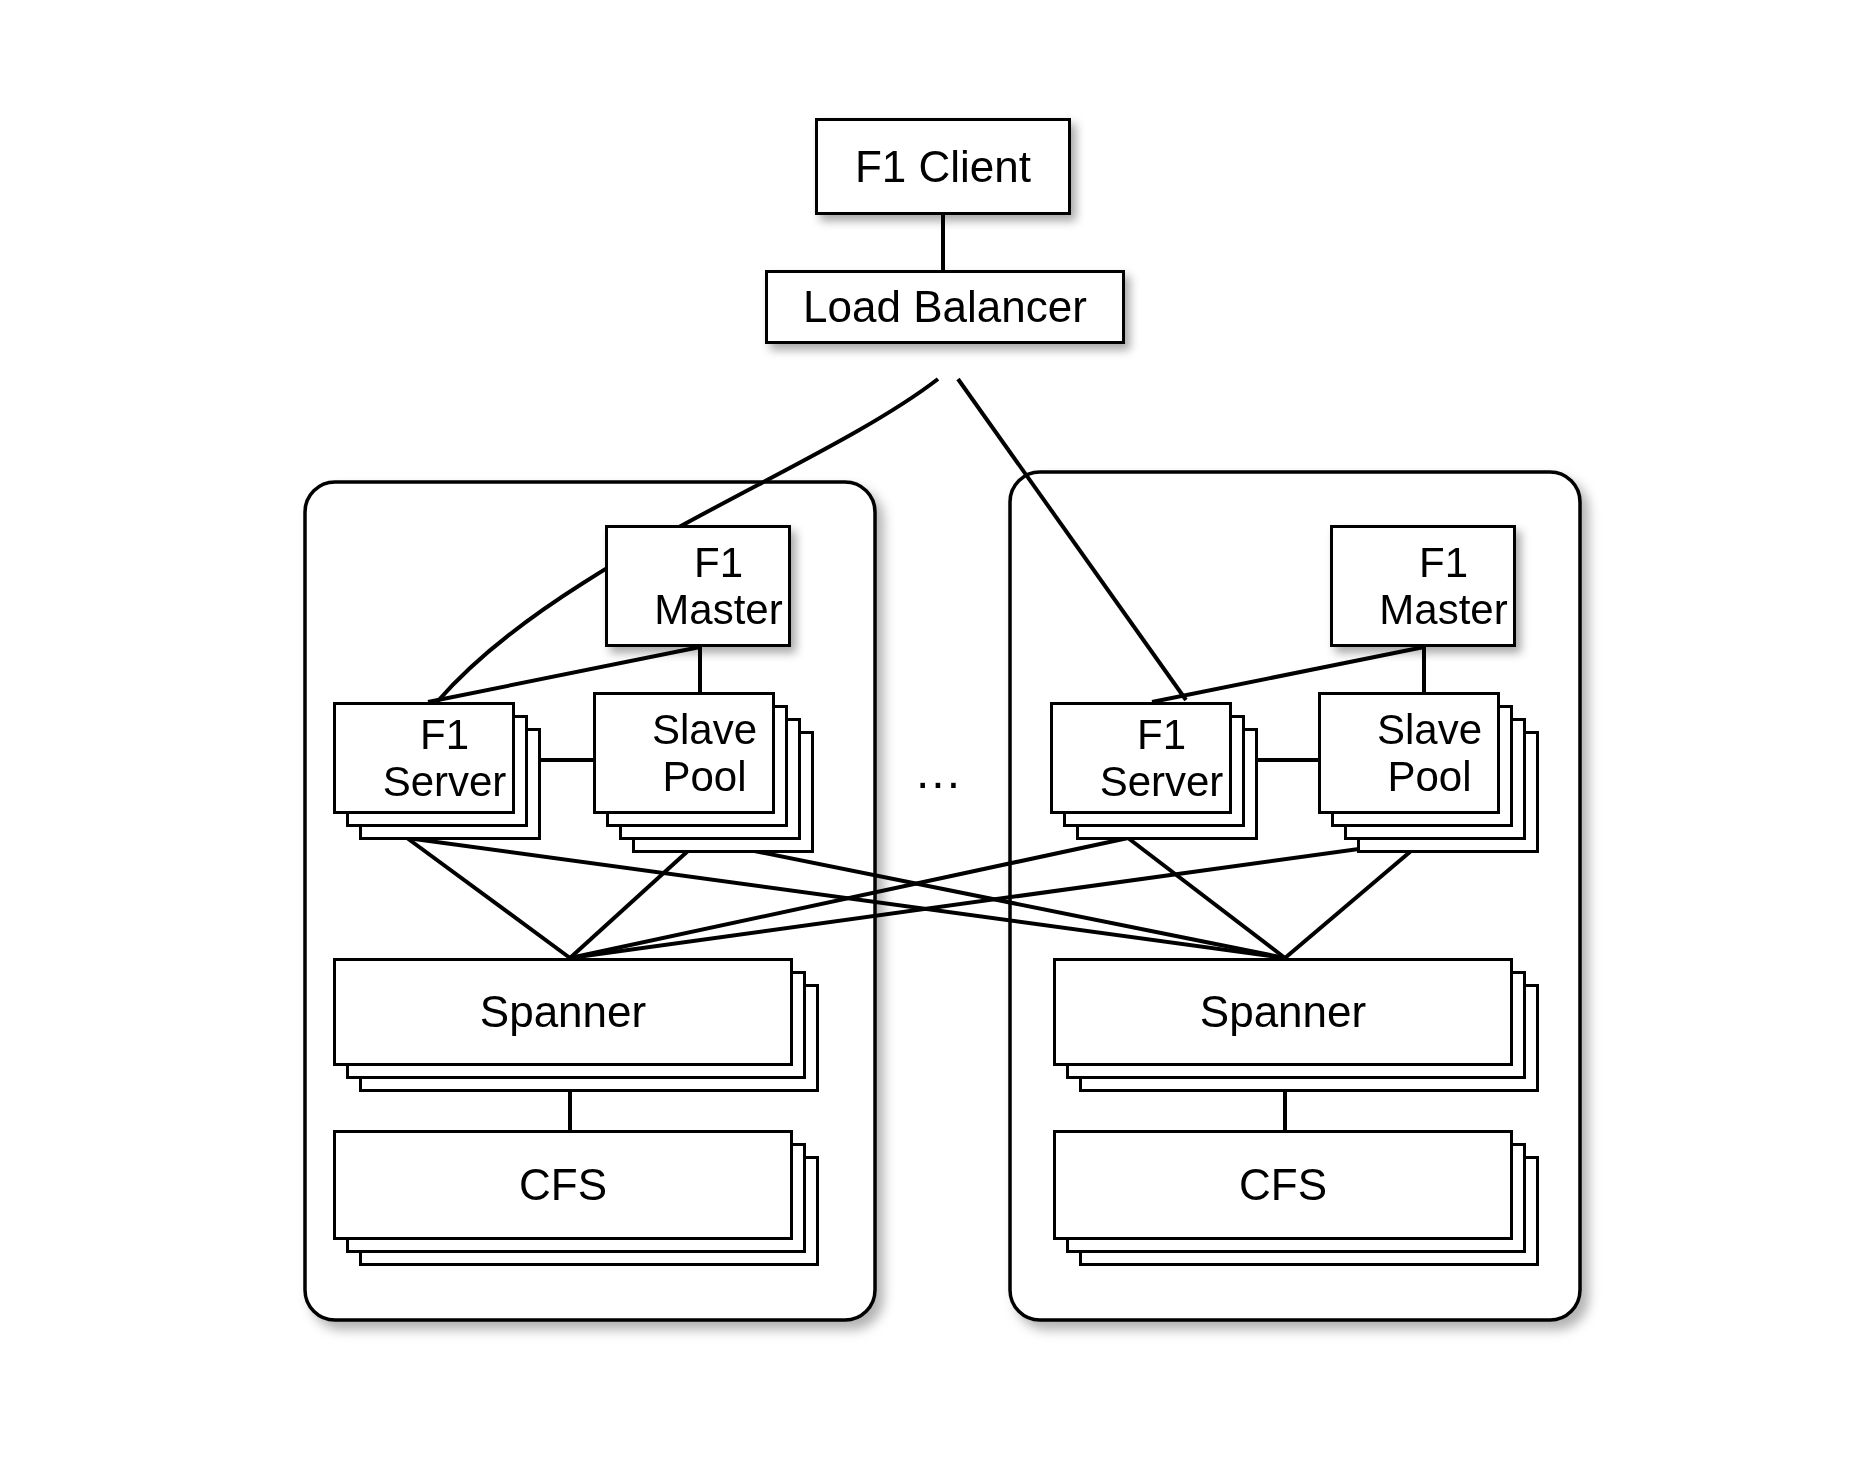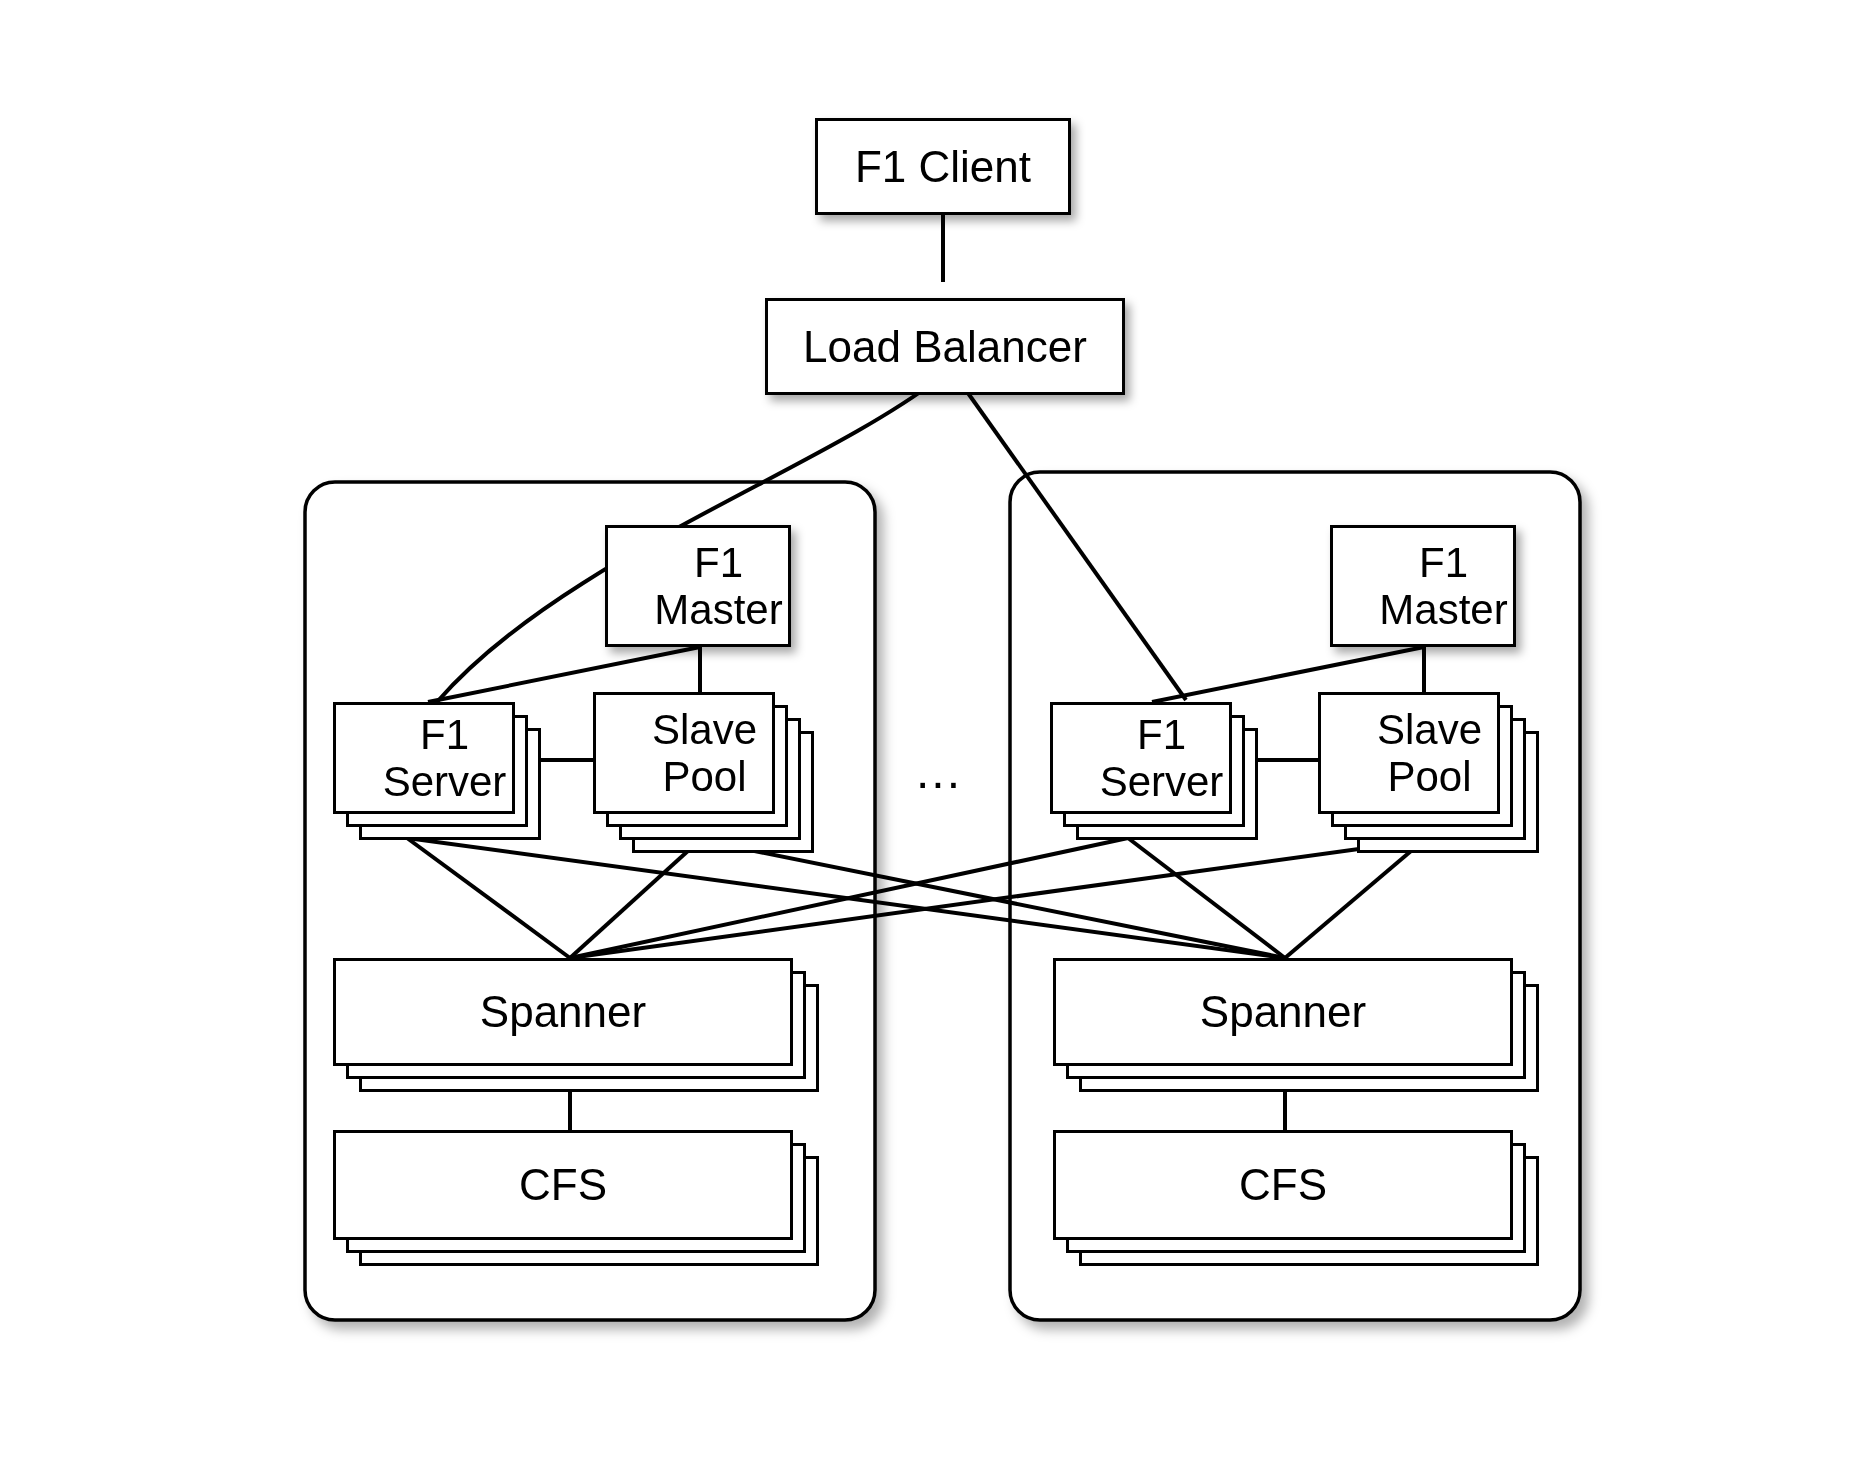--- a/index.html
+++ b/index.html
@@ -112,21 +112,21 @@
       <line x1="1424" y1="840" x2="1285" y2="958" stroke="#000000" stroke-width="4" stroke-linecap="butt"></line>
       <line x1="1128" y1="838" x2="570" y2="958" stroke="#000000" stroke-width="4" stroke-linecap="butt"></line>
       <line x1="1424" y1="840" x2="570" y2="958" stroke="#000000" stroke-width="4" stroke-linecap="butt"></line>
       <line x1="570" y1="1085" x2="570" y2="1130" stroke="#000000" stroke-width="4" stroke-linecap="butt"></line>
       <line x1="1285" y1="1085" x2="1285" y2="1130" stroke="#000000" stroke-width="4" stroke-linecap="butt"></line>
       <path d="M 938 379 C 820 470 560 560 437 702" fill="none" stroke="#000000" stroke-width="4"></path>
     </svg>
 
   <div id="node-layer">
       <div class="node fs-lg" style="left: 815px; top: 118px; width: 256px; height: 97px;">F1 Client</div>
-      <div class="node fs-lg" style="left: 765px; top: 298px; width: 360px; height: 97px;">Load Balancer</div>
+      <div class="node fs-lg" style="left: 765px; top: 270px; width: 360px; height: 74px;">Load Balancer</div>
       <div class="node fs-md" style="left: 605px; top: 525px; width: 186px; height: 122px;">F1
 Master</div>
       <div class="stack" style="left: 333px; top: 702px; width: 208px; height: 138px;">
         <div class="sheet" style="left: 26px; top: 26px; width: 182px; height: 112px; z-index: 1;"></div>
         <div class="sheet" style="left: 13px; top: 13px; width: 182px; height: 112px; z-index: 2;"></div>
         <div class="sheet front fs-md" style="left: 0px; top: 0px; width: 182px; height: 112px;">F1
 Server</div>
       </div>
       <div class="stack" style="left: 593px; top: 692px; width: 221px; height: 161px;">
         <div class="sheet" style="left: 39px; top: 39px; width: 182px; height: 122px; z-index: 1;"></div>

